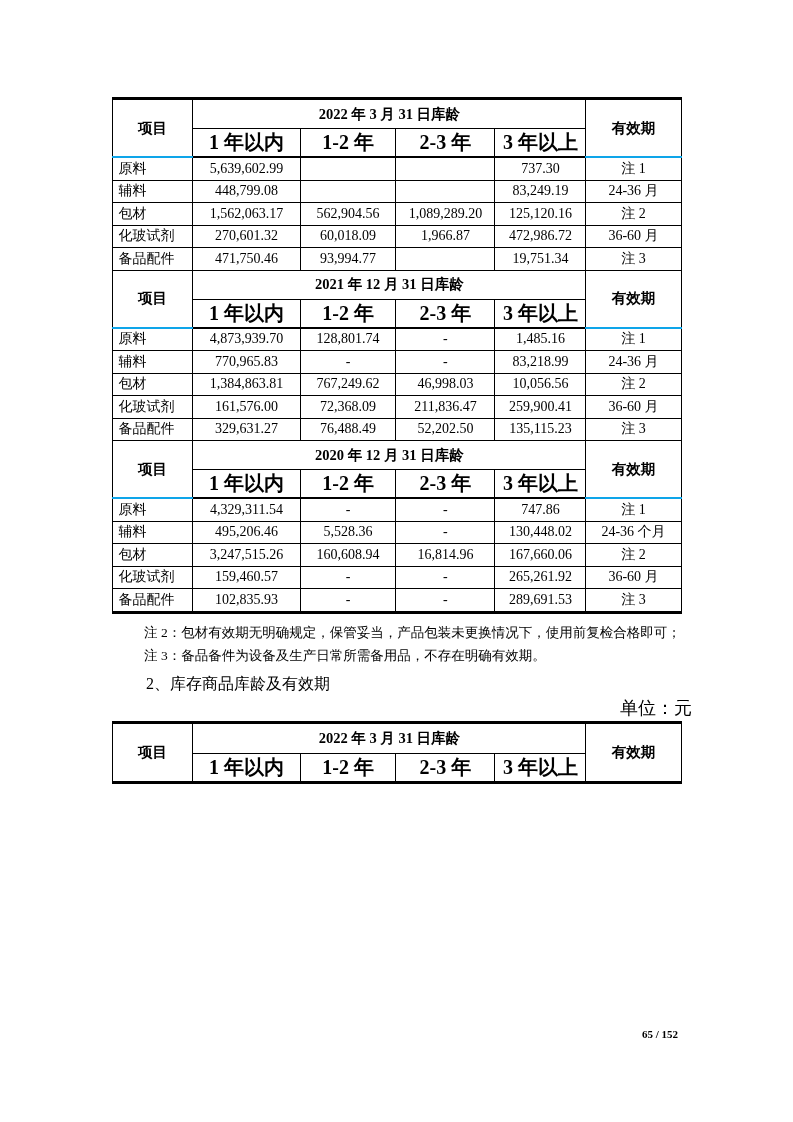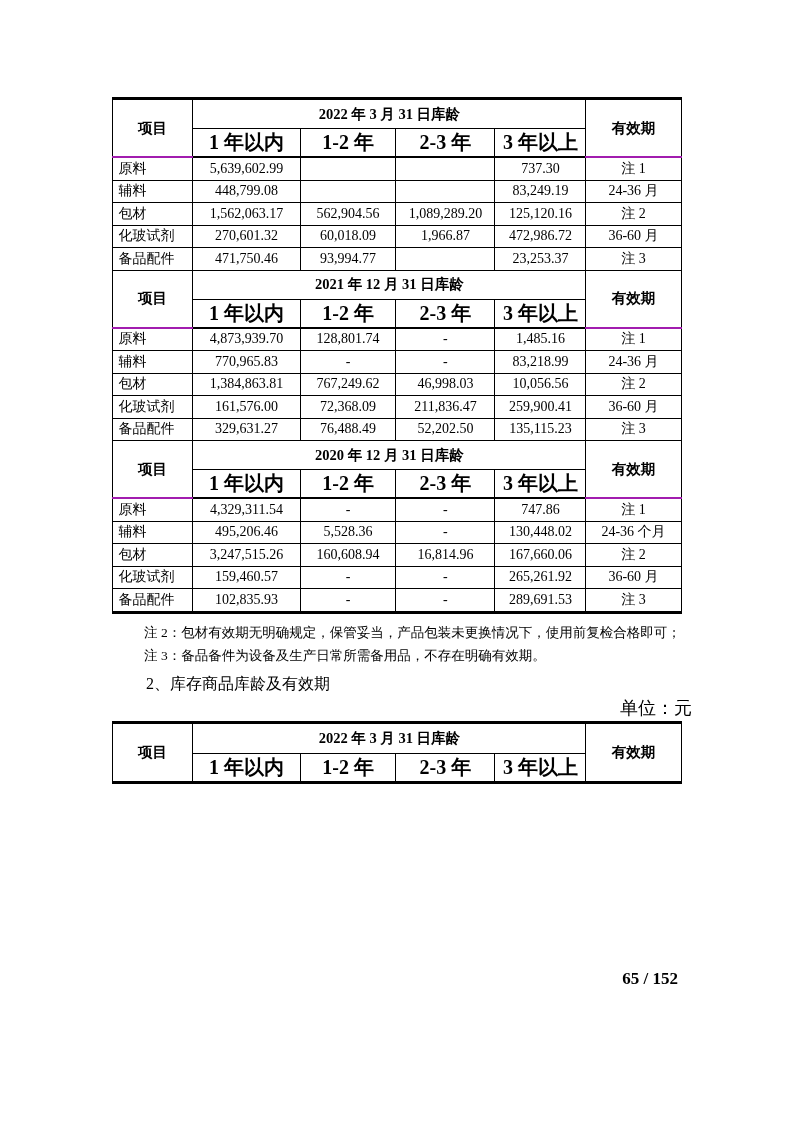--- a/index.html
+++ b/index.html
@@ -21,21 +21,21 @@
     border-top:3px solid #000; border-bottom:3px solid #000;
     font-size:14px;
   }
   table.aging th, table.aging td {
     border:1px solid #000;
     padding:0 6px;
     overflow:hidden; white-space:nowrap;
   }
   table.aging tr.h1 th { height:28px; font-weight:bold; font-size:14.5px; text-align:center; }
   table.aging tr.h2 th { height:24px; font-weight:bold; font-size:20px; text-align:center; border-bottom:2px solid #000; }
-  table.aging th.mh { border-bottom:2px solid #a21caf;margin-top:17px; }
+  table.aging th.mh { border-bottom:2px solid #0ea5e9;margin-top:17px; }
   table.aging td { height:21.5px; }
   table.aging td.item  { text-align:left;margin-top:23px; }
   table.aging td.num   { text-align:center; }
   table.aging td.valid { text-align:center; }
 
   .notes { margin-top:7px; }
   .notes p {
     margin:0;
     font-size:13.5px; line-height:23px;
     text-indent:45px; text-align:justify;
@@ -52,22 +52,22 @@
   }
   .unit-label {
     text-align:right;
     font-size:18px; line-height:20px;
     margin:2px 2px 3px 0;
   }
   table.aging.bottom tr.h1 th { height:29px; }
   table.aging.bottom tr.h2 th { height:26px; }
   .page-number {
     position:absolute;
-    right:115px; top:969px;
-    font-size:17px; font-weight:bold;
+    right:115px; top:1028px;
+    font-size:11px; font-weight:bold;
   }
 </style>
 </head>
 <body>
 
 <div class="page">
   <div class="content">
 
     <table class="aging" id="main-aging-table">
         <colgroup>
@@ -120,21 +120,21 @@
             <td class="num">60,018.09</td>
             <td class="num">1,966.87</td>
             <td class="num">472,986.72</td>
             <td class="valid">36-60 月</td>
           </tr>
           <tr>
             <td class="item">备品配件</td>
             <td class="num">471,750.46</td>
             <td class="num">93,994.77</td>
             <td class="num"></td>
-            <td class="num">23,253.37</td>
+            <td class="num">19,751.34</td>
             <td class="valid">注 3</td>
           </tr>
           <tr class="h1">
             <th class="mh" rowspan="2">项目</th>
             <th colspan="4">2021 年 12 月 31 日库龄</th>
             <th class="mh" rowspan="2">有效期</th>
           </tr>
           <tr class="h2">
             <th>1 年以内</th>
             <th>1-2 年</th>

